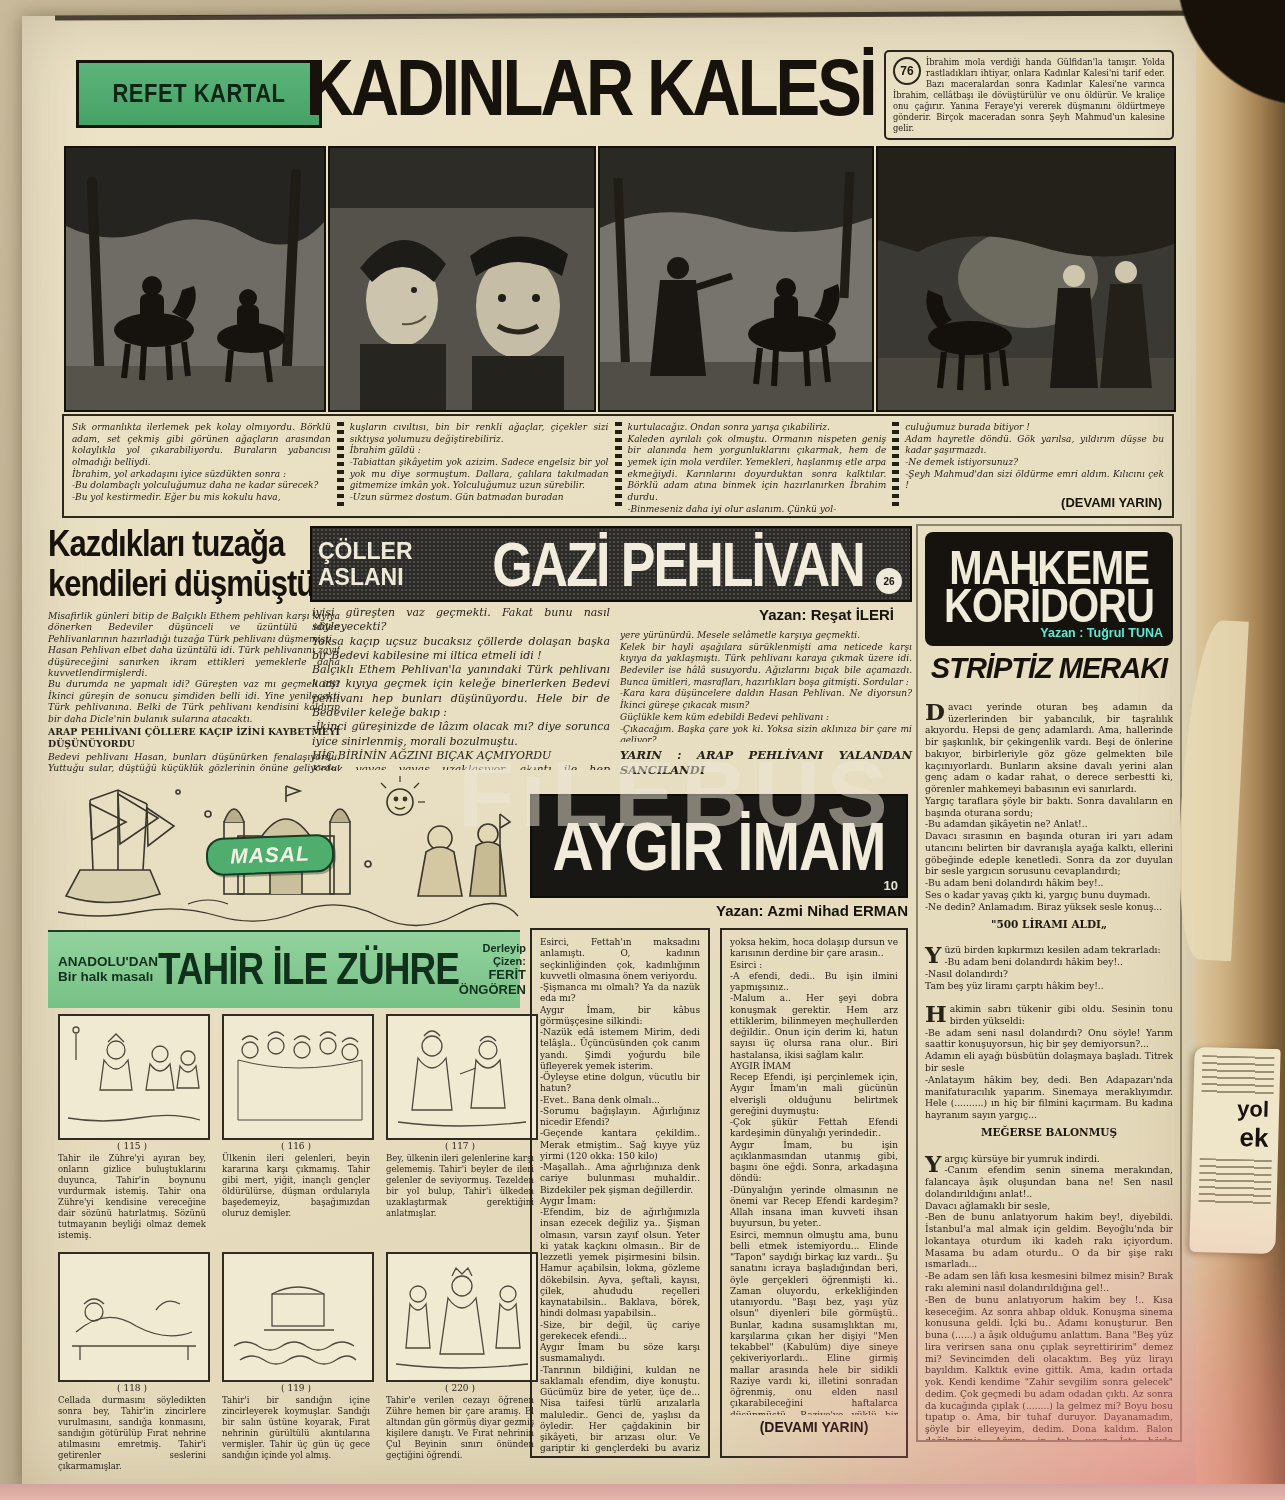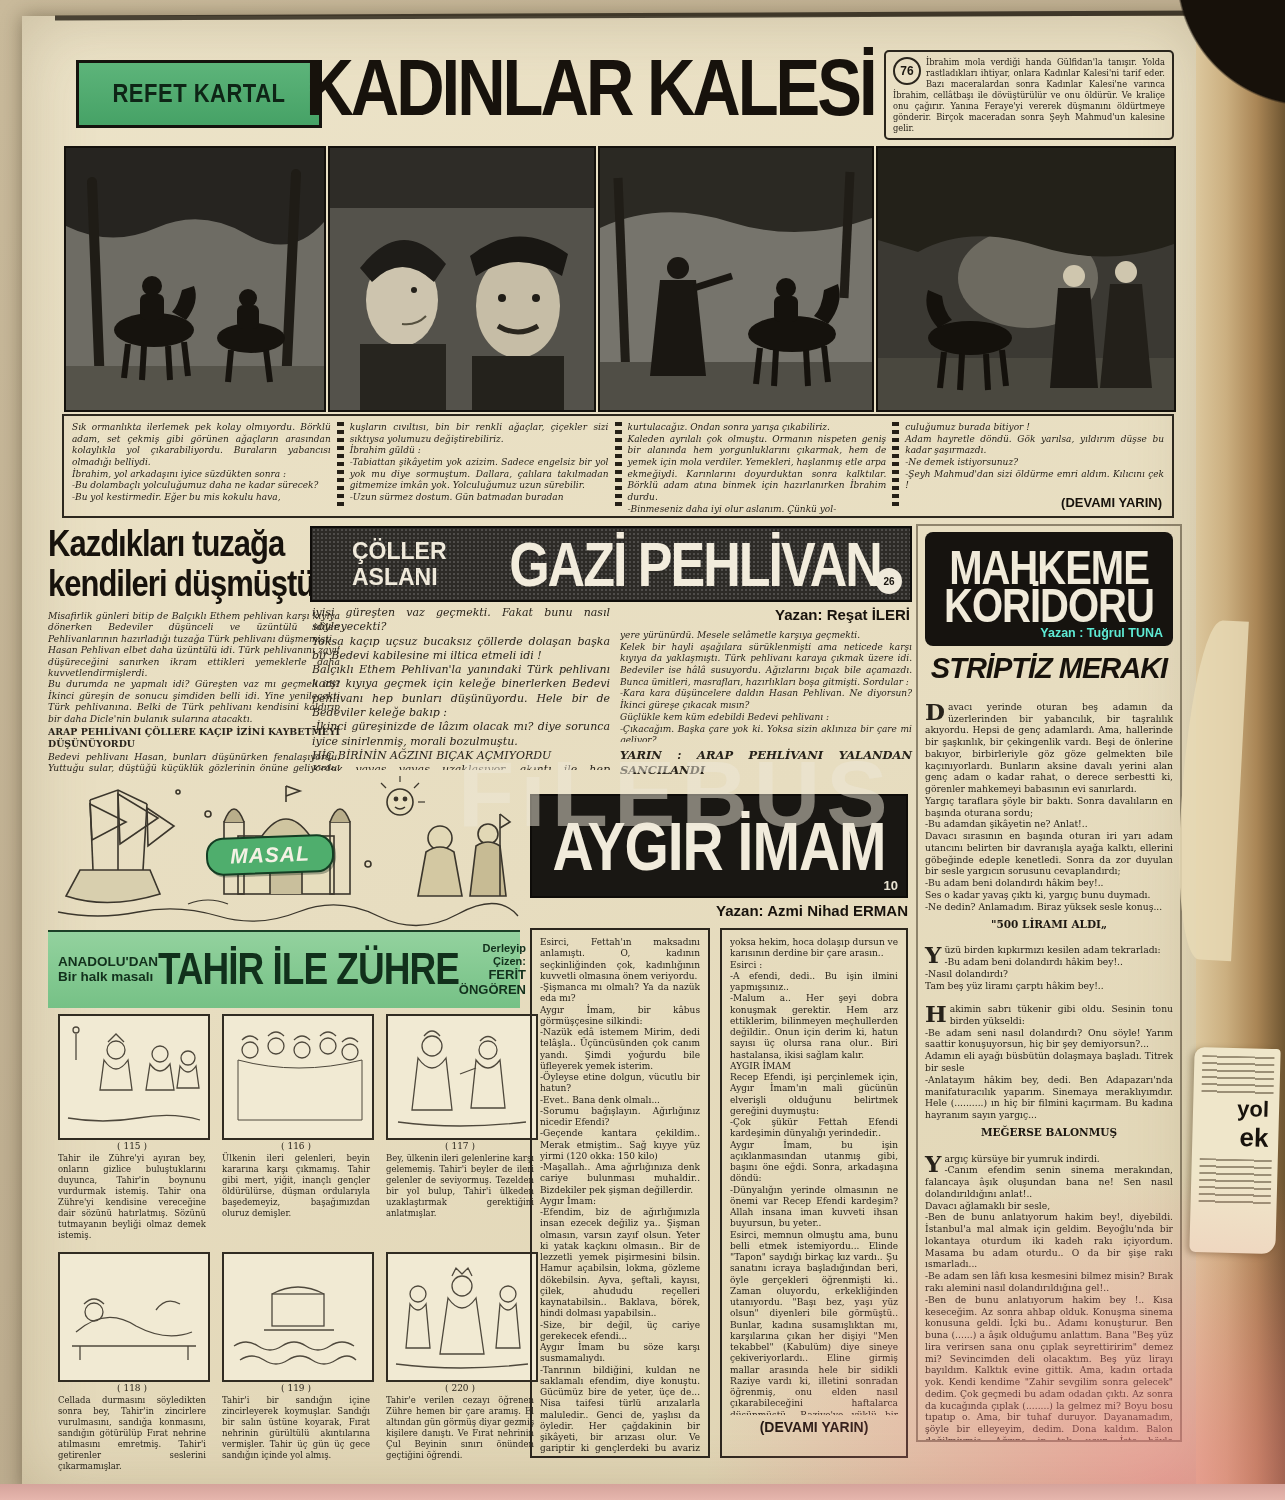--- a/index.html
+++ b/index.html
@@ -191,29 +191,29 @@
     <div class="hl squish" style="font-size:31px;letter-spacing:-1px;transform-origin:left top;">Kazdıkları tuzağa</div>
     <div class="hl squish" style="font-size:31px;letter-spacing:-1px;transform-origin:left top;margin-top:4px;">kendileri düşmüştü</div>
     <div class="bodytxt" style="margin-top:12px;font-size:9.2px;line-height:1.24;">Misafirlik günleri bitip de Balçıklı Ethem pehlivan karşı kıyıya dönerken Bedeviler düşünceli ve üzüntülü idiler. Pehlivanlarının hazırladığı tuzağa Türk pehlivanı düşmemişti.
 Hasan Pehlivan elbet daha üzüntülü idi. Türk pehlivanını zayıf düşüreceğini sanırken ikram ettikleri yemeklerle daha kuvvetlendirmişlerdi.
 Bu durumda ne yapmalı idi? Güreşten vaz mı geçmeli idi? İkinci güreşin de sonucu şimdiden belli idi. Yine yenilecekti Türk pehlivanına. Belki de Türk pehlivanı kendisini kaldırıp bir daha Dicle'nin bulanık sularına atacaktı.</div>
     <div class="bodytxt" style="font-weight:bold;font-style:normal;font-size:9.4px;margin-top:2px;">ARAP PEHLİVANI ÇÖLLERE KAÇIP İZİNİ KAYBETMEYİ DÜŞÜNÜYORDU</div>
     <div class="bodytxt" style="font-size:9.2px;line-height:1.24;">Bedevi pehlivanı Hasan, bunları düşünürken fenalaşıyordu. Yuttuğu sular, düştüğü küçüklük gözlerinin önüne geliyordu. Bir daha mı böyle durumlara düşecekti ! En</div>
   </div>
 
   <div class="abs blackbanner" style="left:310px;top:526px;width:602px;height:76px;display:flex;align-items:center;box-sizing:border-box;">
-    <div style="padding-left:30px;width:128px;margin-left:10px;">
+    <div style="padding-left:6px;width:128px;">
       <div class="hl" style="color:#efe9da;font-size:23px;line-height:1;">ÇÖLLER</div>
       <div class="hl" style="color:#efe9da;font-size:23px;line-height:1;margin-top:3px;">ASLANI</div>
     </div>
     <div class="hl squish" style="color:#f2ecdc;font-size:52px;letter-spacing:-2px;white-space:nowrap;flex:1;text-align:center;">GAZİ PEHLİVAN</div>
     <span class="circnum" style="background:#efe9da;border-color:#efe9da;color:#17130d;width:22px;height:22px;font-size:10px;
                  position:absolute;right:8px;bottom:6px;">26</span>
   </div>
-  <div class="abs hl" style="left:690px;top:606px;width:220px;text-align:right;font-size:15px;">Yazan: Reşat İLERİ</div>
+  <div class="abs hl" style="left:674px;top:606px;width:220px;text-align:right;font-size:15px;">Yazan: Reşat İLERİ</div>
   <div class="abs bodytxt" style="left:312px;top:606px;width:298px;height:164px;font-size:11px;overflow:hidden;">iyisi güreşten vaz geçmekti. Fakat bunu nasıl söyleyecekti?
 Yoksa kaçıp uçsuz bucaksız çöllerde dolaşan başka bir Bedevi kabilesine mi iltica etmeli idi !
 Balçıklı Ethem Pehlivan'la yanındaki Türk pehlivanı karşı kıyıya geçmek için keleğe binerlerken Bedevi pehlivanı hep bunları düşünüyordu. Hele bir de Bedeviler keleğe bakıp :
 -İkinci güreşinizde de lâzım olacak mı? diye sorunca iyice sinirlenmiş, morali bozulmuştu.
 HİÇ BİRİNİN AĞZINI BIÇAK AÇMIYORDU
 Kelek yavaş yavaş uzaklaşıyor, akıntı ile hep aşağılara düşüyordu.
 Karşıdan karşıya geçmek için yapılan kelek yolculukları böyle idi. Tam karşıya geçilemez, akıntı ile sürüklenerek bir hayli aşağılara düşülür, sonra gelinecek</div>
   <div class="abs bodytxt" style="left:620px;top:630px;width:292px;height:112px;font-size:9px;overflow:hidden;">yere yürünürdü. Mesele selâmetle karşıya geçmekti.
 Kelek bir hayli aşağılara sürüklenmişti ama neticede karşı kıyıya da yaklaşmıştı. Türk pehlivanı karaya çıkmak üzere idi. Bedeviler ise hâlâ susuyordu. Ağızlarını bıçak bile açamazdı. Bunca ümitleri, masrafları, hazırlıkları boşa gitmişti. Sordular :
 -Kara kara düşüncelere daldın Hasan Pehlivan. Ne diyorsun? İkinci güreşe çıkacak mısın?

